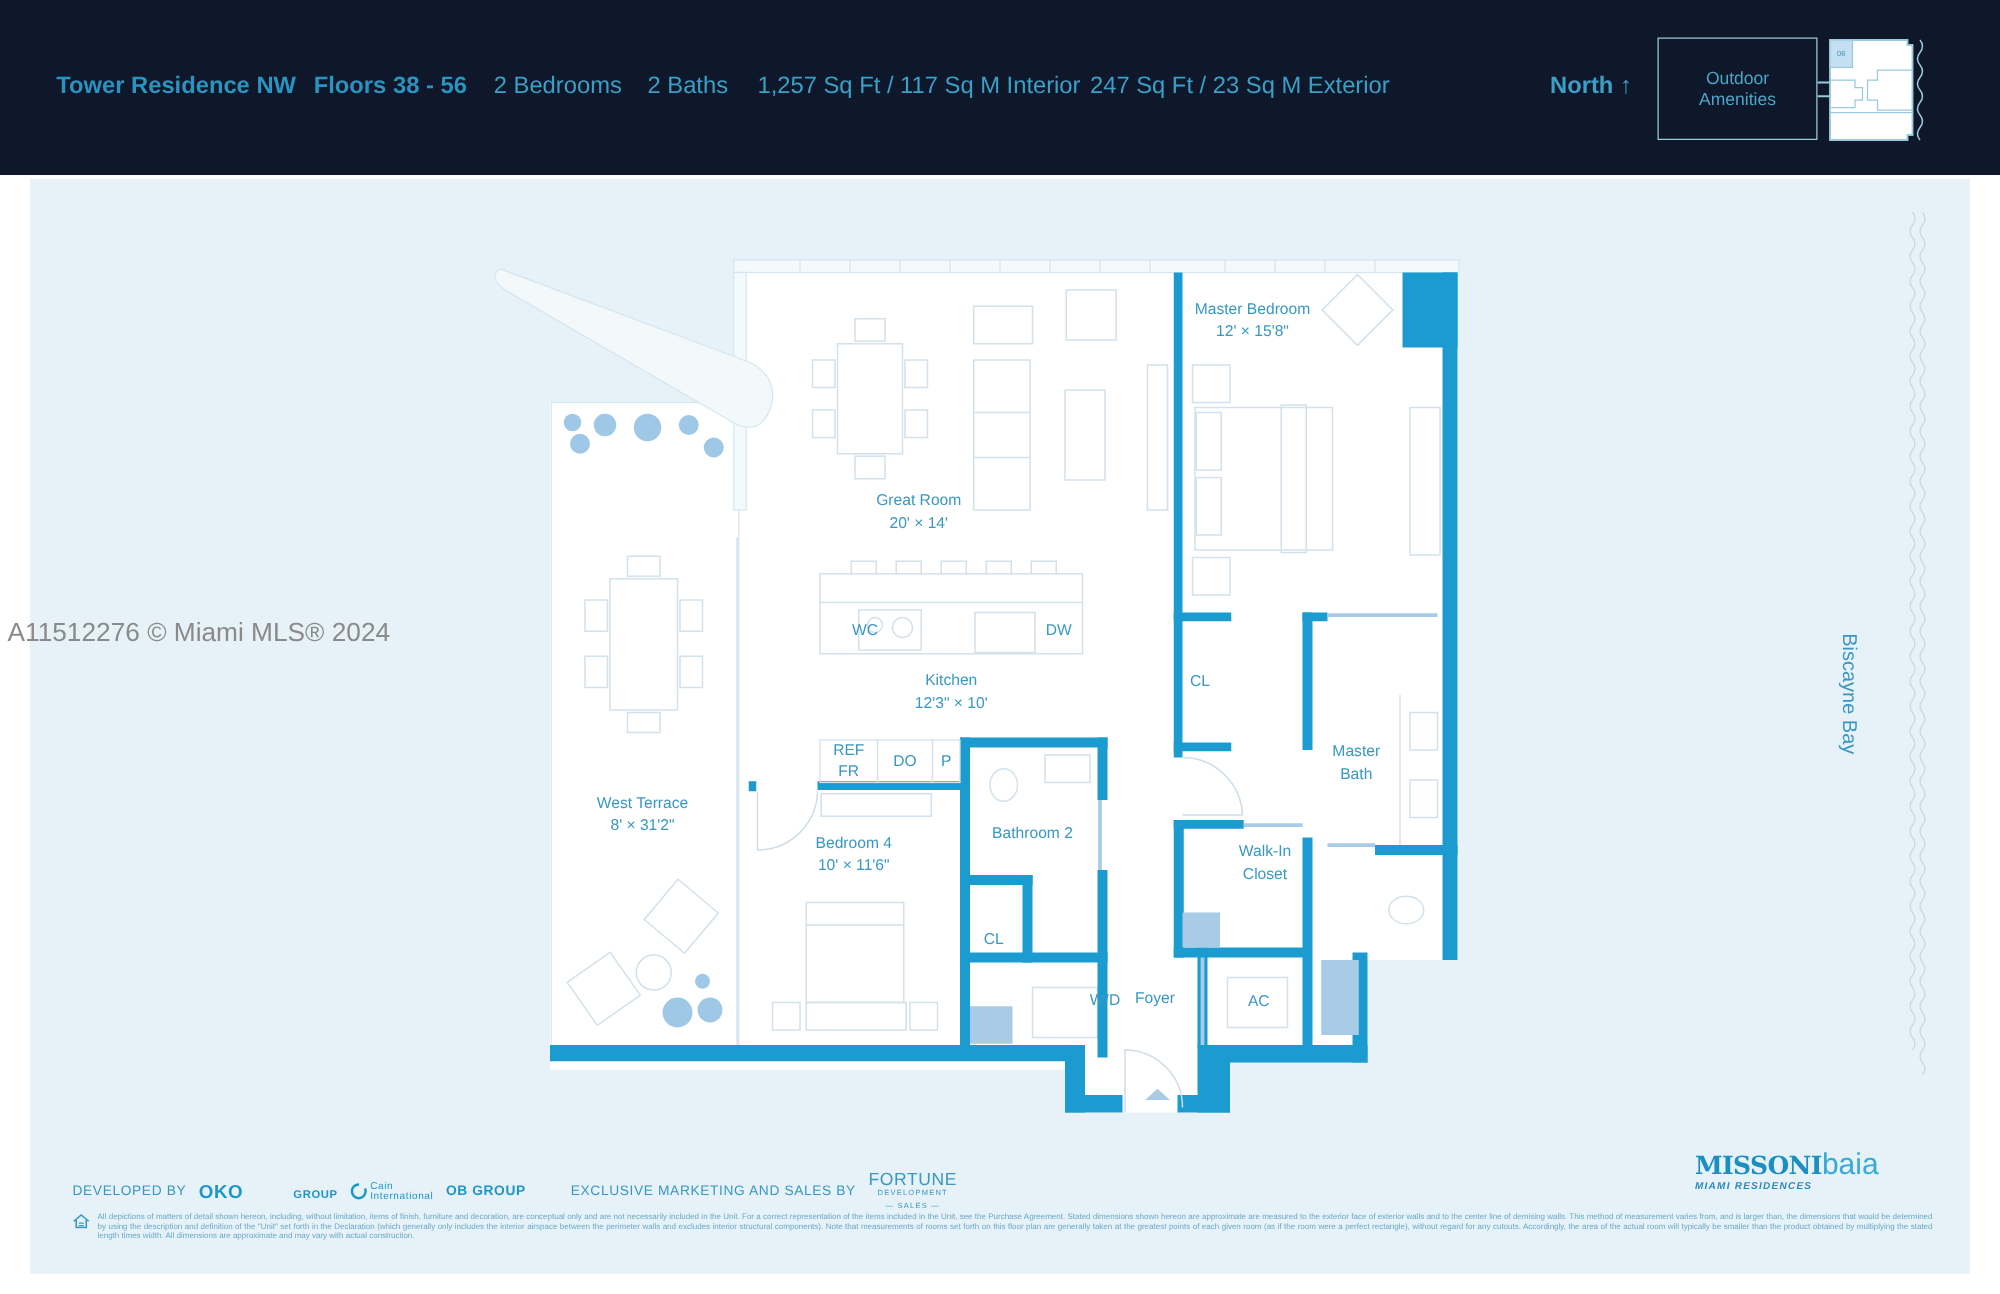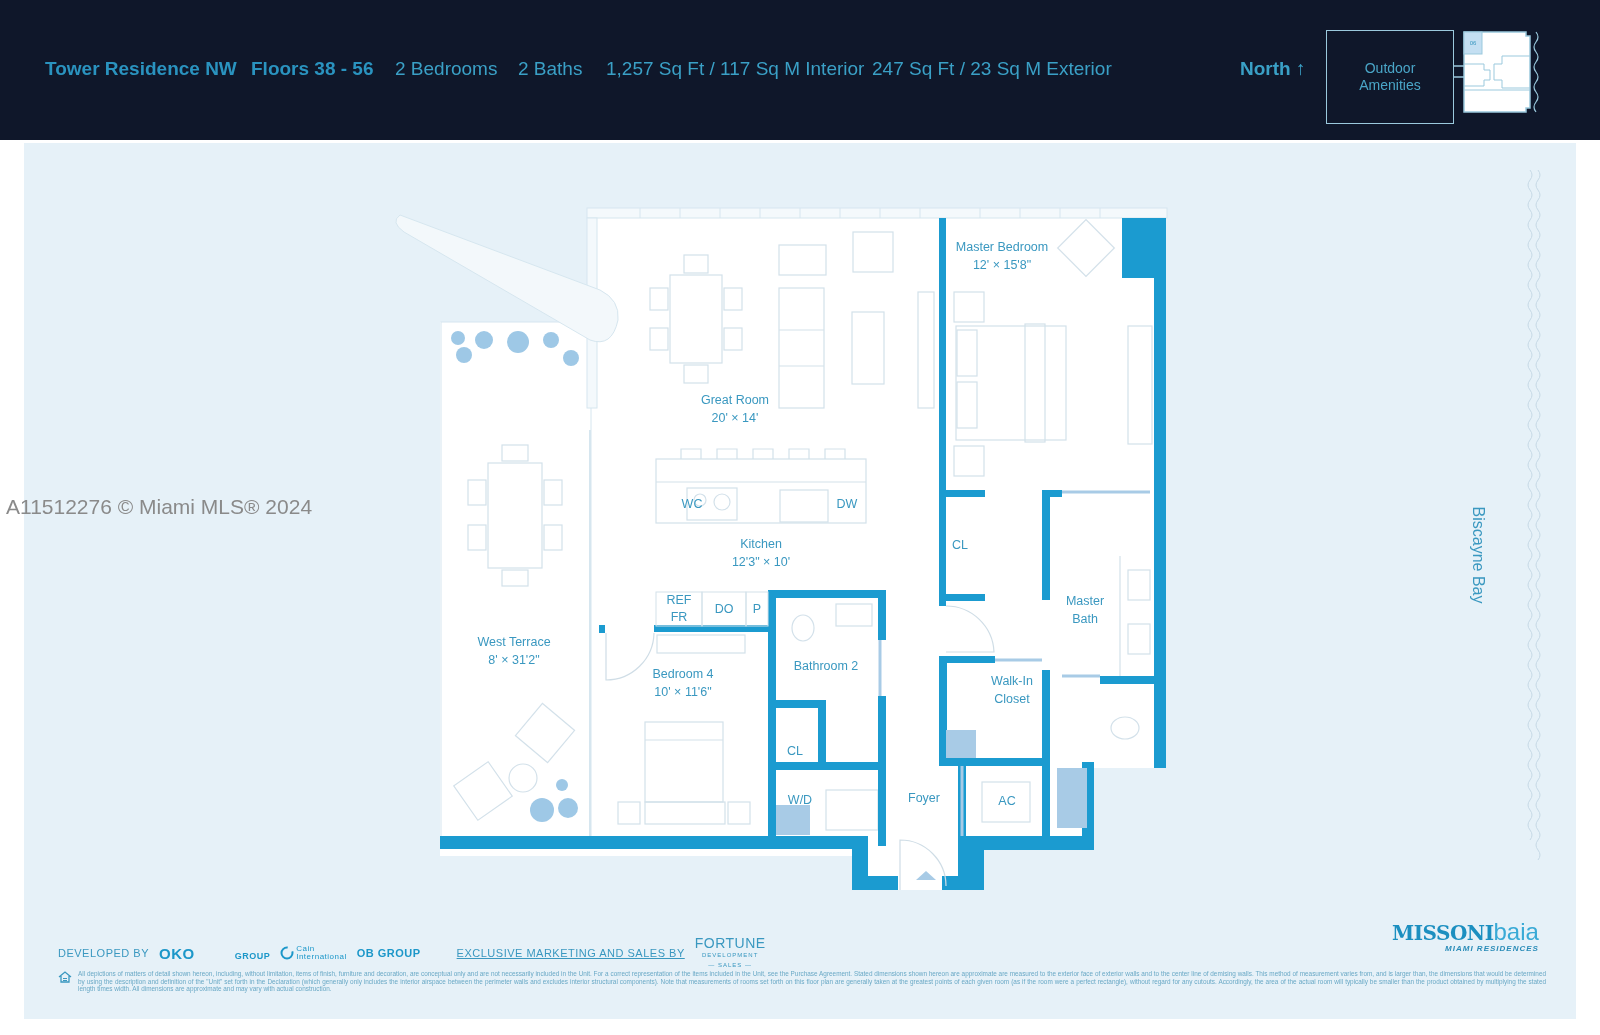--- a/index.html
+++ b/index.html
@@ -5,42 +5,42 @@
   * { box-sizing: border-box; margin: 0; padding: 0; }
   html, body { width: 1600px; height: 1035px; background: #ffffff; overflow: hidden; }
   body { position: relative; font-family: "Liberation Sans", sans-serif; color: #3a9fc4; }
 
   .header { position: absolute; left: 0; top: 0; width: 1600px; height: 140px; background: #0f172a; }
   .spec { position: absolute; top: 58px; font-size: 19px; white-space: nowrap; color: #3aa0c6; }
   .spec.bold { font-weight: bold; color: #2a93bf; }
   .north { position: absolute; top: 58px; left: 1240px; font-size: 19px; color: #3aa0c6; font-weight: bold; }
 
   .keymap { position: absolute; left: 1326px; top: 28px; width: 250px; height: 86px; }
-  .amen-box { position: absolute; left: 0; top: 2px; width: 128px; height: 94px; border: 1.5px solid #9bc9dd; display:flex; align-items:center; justify-content:center; text-align:center; font-size: 14px; line-height: 17px; color: #4aa6c8; }
+  .amen-box { position: absolute; left: 0; top: 2px; width: 128px; height: 82px; border: 1.5px solid #9bc9dd; display:flex; align-items:center; justify-content:center; text-align:center; font-size: 14px; line-height: 17px; color: #4aa6c8; }
 
   .plan-bg { position: absolute; left: 24px; top: 143px; width: 1552px; height: 876px; background: #e6f1f8; }
 
   .mls { position: absolute; left: 6px; top: 495px; font-size: 21px; color: #8a8a8a; white-space: nowrap; }
 
   .room-label { position: absolute; text-align: center; font-size: 12.5px; line-height: 18px; color: #3a98c0; white-space: nowrap; transform: translateX(-50%); }
   .small-label { position: absolute; font-size: 12.5px; color: #3a98c0; white-space: nowrap; transform: translate(-50%, -50%); }
 
   .bay { position: absolute; left: 1478px; top: 555px; transform: translate(-50%,-50%) rotate(90deg); font-size: 16px; color: #3a98c0; white-space: nowrap; }
 
   .footer-dev { position: absolute; left: 58px; top: 936px; display: flex; align-items: center; gap: 10px; font-size: 11px; color: #3a98c0; letter-spacing: 0.5px; white-space: nowrap; }
   .oko { font-weight: bold; font-size: 15px; color: #1c97c9; }
   .oko small { font-size: 9px; padding-left: 40px; }
   .cain { font-size: 8px; line-height: 8px; color: #1c97c9; }
   .ob { font-weight: bold; font-size: 11px; color: #1c97c9; letter-spacing: 0.5px; }
-  .excl { margin-left: 26px; text-decoration: underline; }
+  .excl { margin-left: 26px; }
   .fortune { text-align: center; line-height: 10px; color: #3a98c0; }
   .fortune b { font-size: 14px; font-weight: normal; letter-spacing: 0.5px; display:block; line-height: 14px; }
   .fortune span { font-size: 6px; letter-spacing: 1px; display:block; }
 
-  .brand { position: absolute; left: 1356px; top: 918px; text-align: right; margin-left: 36px; }
+  .brand { position: absolute; left: 1356px; top: 918px; text-align: left; }
   .brand .m { font-family: "DejaVu Serif", serif; font-weight: bold; font-size: 20px; color: #1c8fc0; letter-spacing: -0.5px; }
   .brand .b { font-size: 24px; color: #3aaad6; font-weight: normal; }
   .brand .sub { font-size: 8px; font-weight: bold; color: #2a8cb8; letter-spacing: 1px; margin-top: -2px; font-style: italic; }
 
   .disclaimer { position: absolute; left: 58px; top: 970px; width: 1488px; font-size: 6.4px; line-height: 7.5px; color: #6aa9c6; text-align: justify; padding-left: 20px; }
   .disc-icon { position: absolute; left: 0; top: 1px; width: 14px; height: 12px; }
 
   svg.plan { position: absolute; left: 0; top: 0; }
 </style>
 </head>
@@ -276,21 +276,21 @@
 <div class="room-label" style="left:1012px;top:672px;width:60px;white-space:normal">Walk-In Closet</div>
 <div class="small-label" style="left:924px;top:798px">Foyer</div>
 
 <div class="small-label" style="left:692px;top:504px">WC</div>
 <div class="small-label" style="left:847px;top:504px">DW</div>
 <div class="room-label" style="left:679px;top:592px;width:30px;white-space:normal;line-height:17px">REF FR</div>
 <div class="small-label" style="left:724px;top:609px">DO</div>
 <div class="small-label" style="left:757px;top:609px">P</div>
 <div class="small-label" style="left:795px;top:751px">CL</div>
 <div class="small-label" style="left:960px;top:545px">CL</div>
-<div class="small-label" style="left:800px;top:800px">W/D</div>
+<div class="small-label" style="left:884px;top:800px">W/D</div>
 <div class="small-label" style="left:1007px;top:801px">AC</div>
 
 <div class="bay">Biscayne Bay</div>
 
 <div class="footer-dev">
   <span>DEVELOPED BY</span>
   <span class="oko"><span>OKO</span><small>GROUP</small></span>
   <span style="display:flex;align-items:center;gap:2px">
     <svg width="14" height="14">
         <circle cx="7" cy="7" r="5.5" fill="none" stroke="#1c97c9" stroke-width="2" stroke-dasharray="26 6"></circle>

